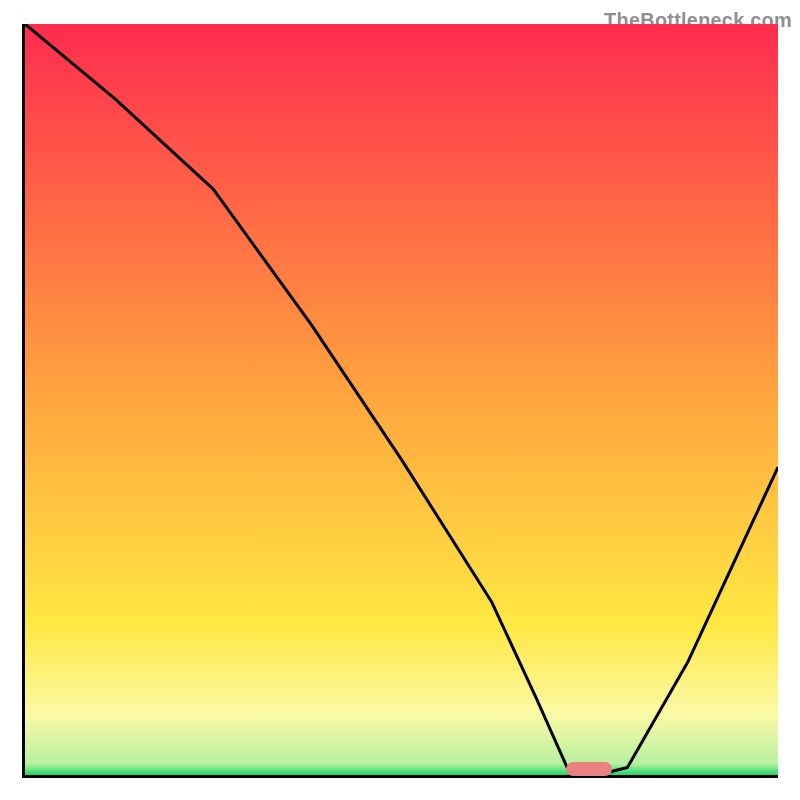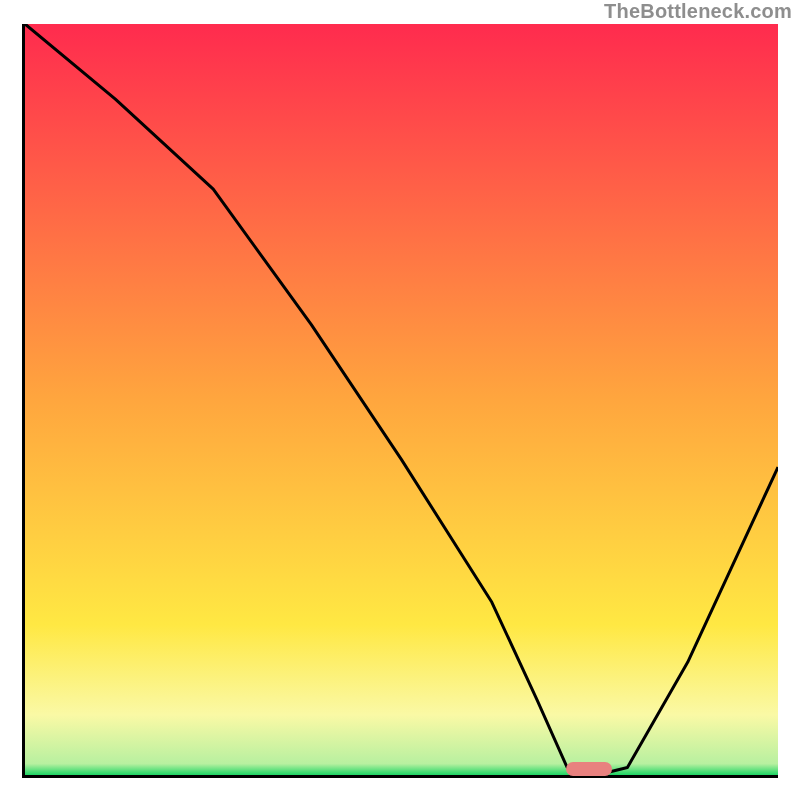--- a/index.html
+++ b/index.html
@@ -1,17 +1,17 @@
 <!DOCTYPE html>
 <html><head>
 <meta charset="utf-8">
 <style>
   html,body{margin:0;padding:0;width:800px;height:800px;background:#fff;overflow:hidden}
   .wrap{position:relative;width:800px;height:800px}
-  .attrib{position:absolute;top:1px;right:8px;font:600 20px/1 Arial,Helvetica,sans-serif;color:#8e8e8e;letter-spacing:.2px}
+  .attrib{position:absolute;top:10px;right:8px;font:600 20px/1 Arial,Helvetica,sans-serif;color:#8e8e8e;letter-spacing:.2px}
   .axis{position:absolute;background:#000}
   .axis.y{left:22px;top:24px;width:3px;height:754px}
   .axis.x{left:22px;bottom:22px;height:3px;width:756px}
   svg.plot{position:absolute;left:25px;top:24px;width:753px;height:751px}
   .curve{fill:none;stroke:#000;stroke-width:3;stroke-linejoin:round}
   .marker{position:absolute;width:46px;height:14px;border-radius:7px;background:#e8817f}
 </style>
 </head>
 <body>
 <div class="wrap">

